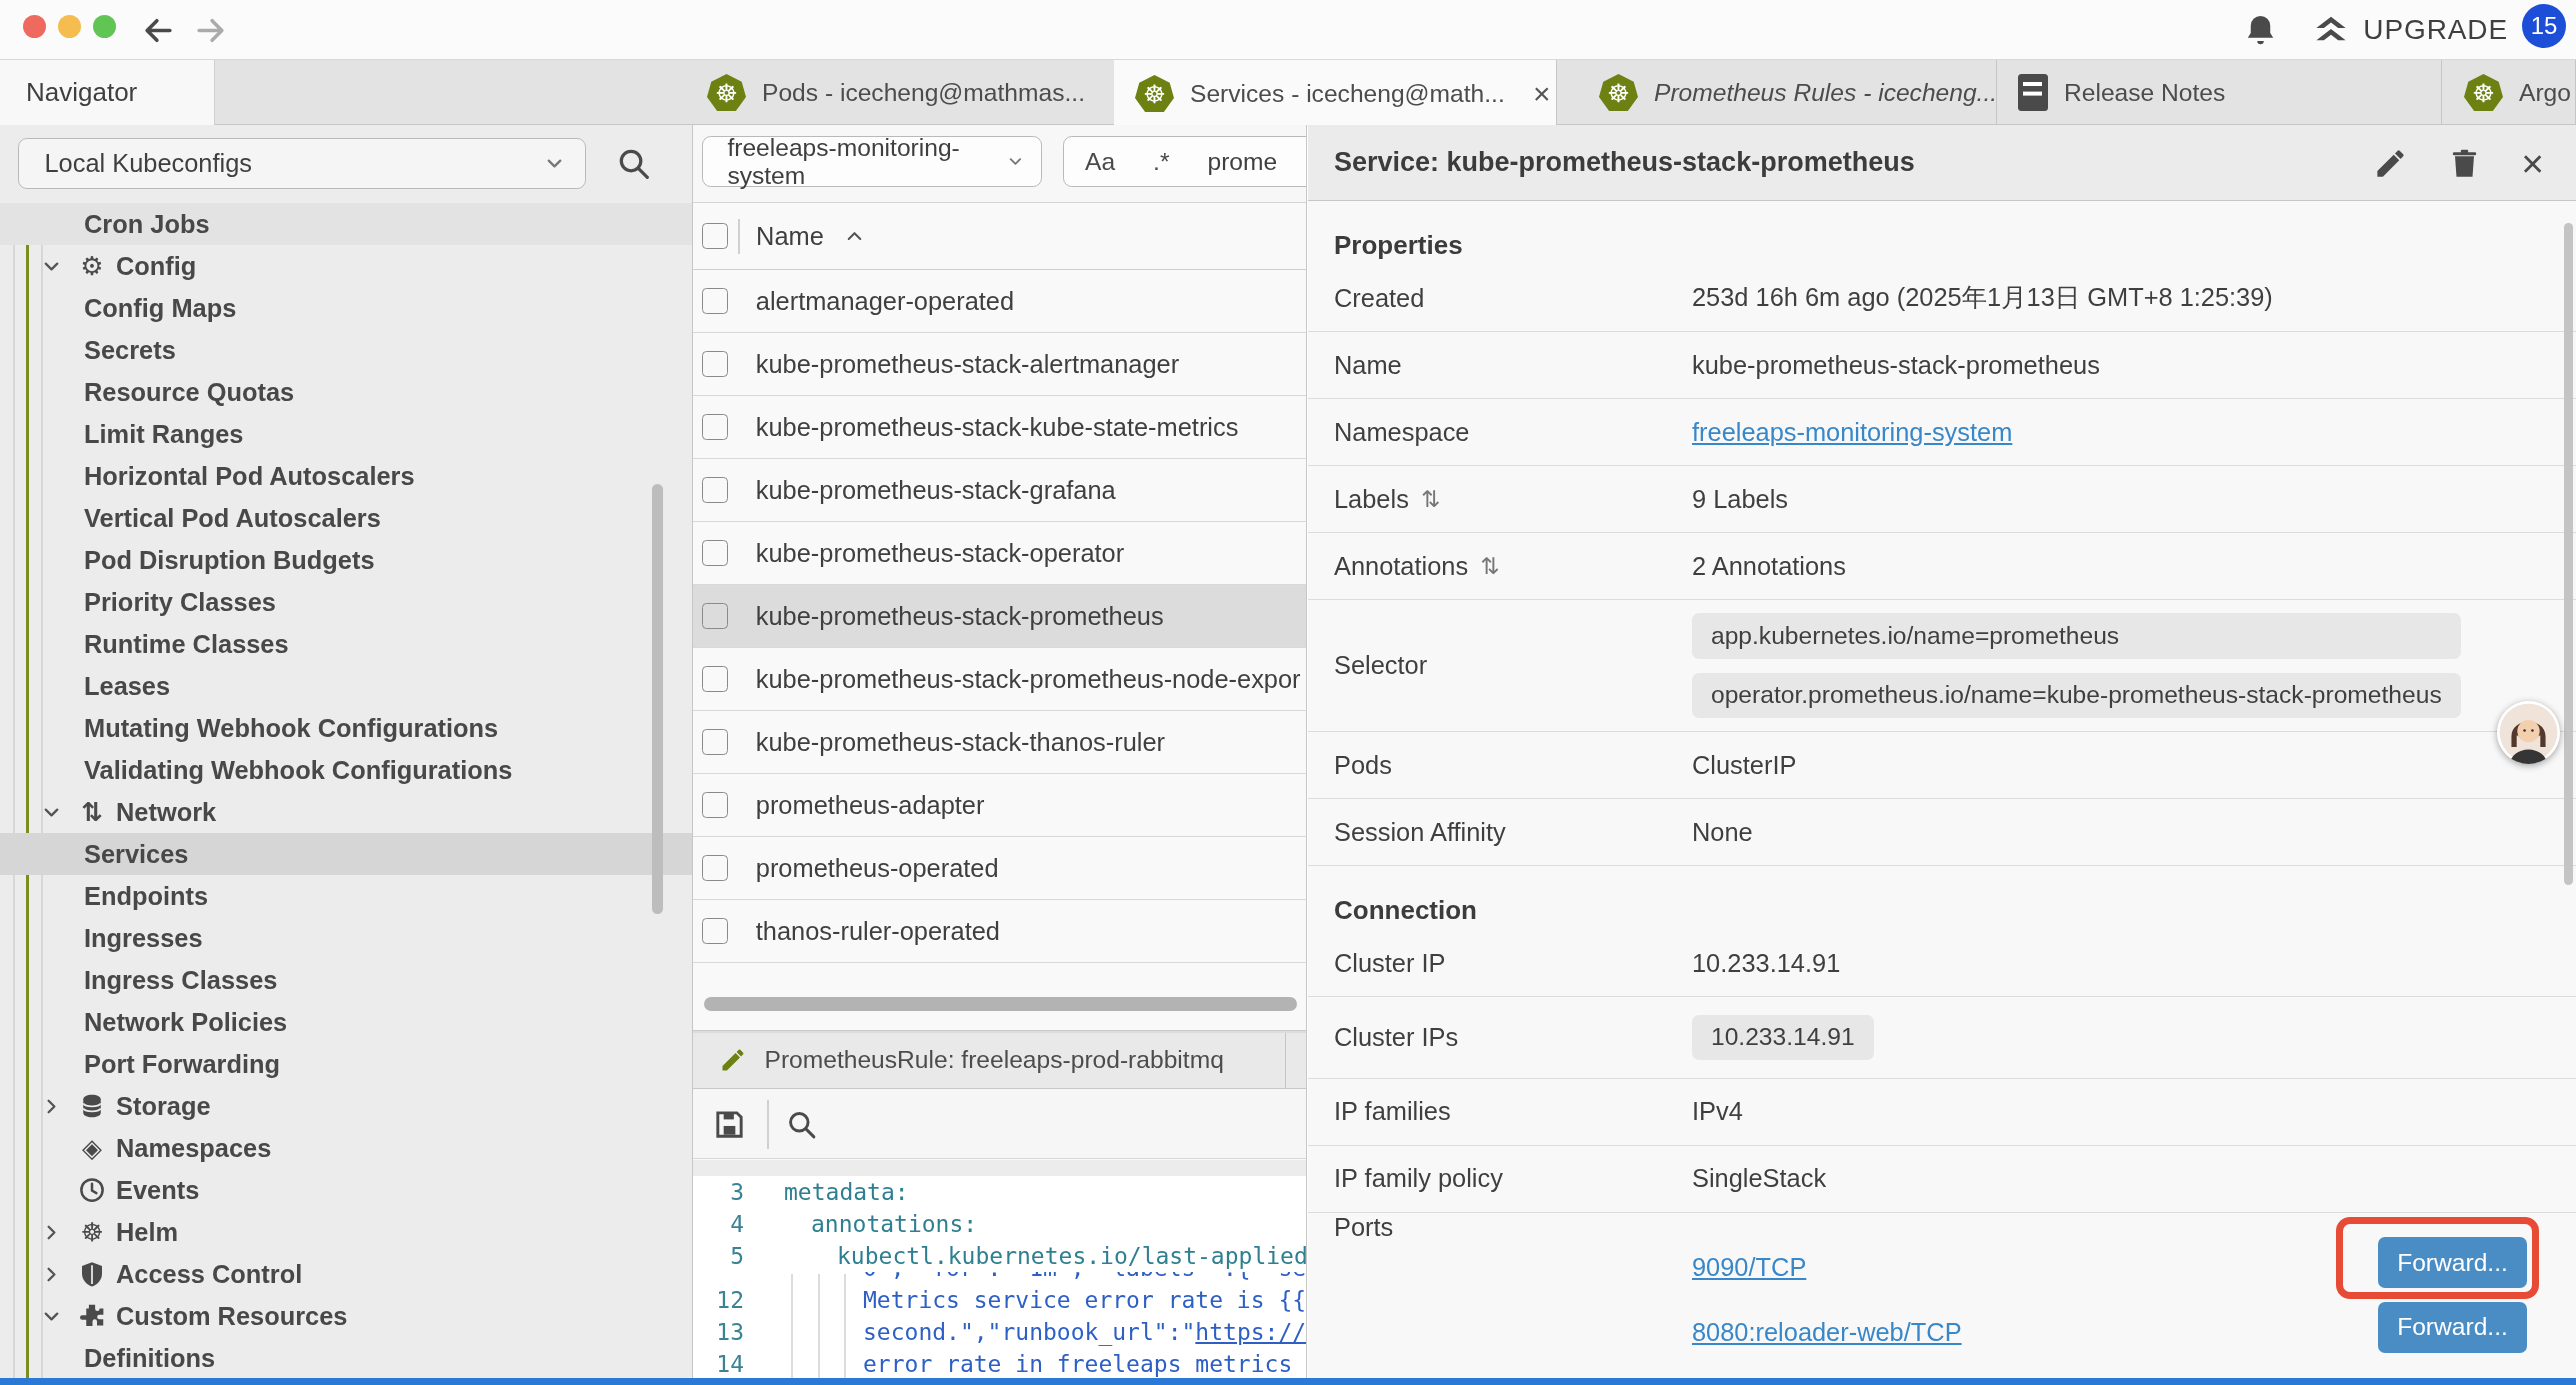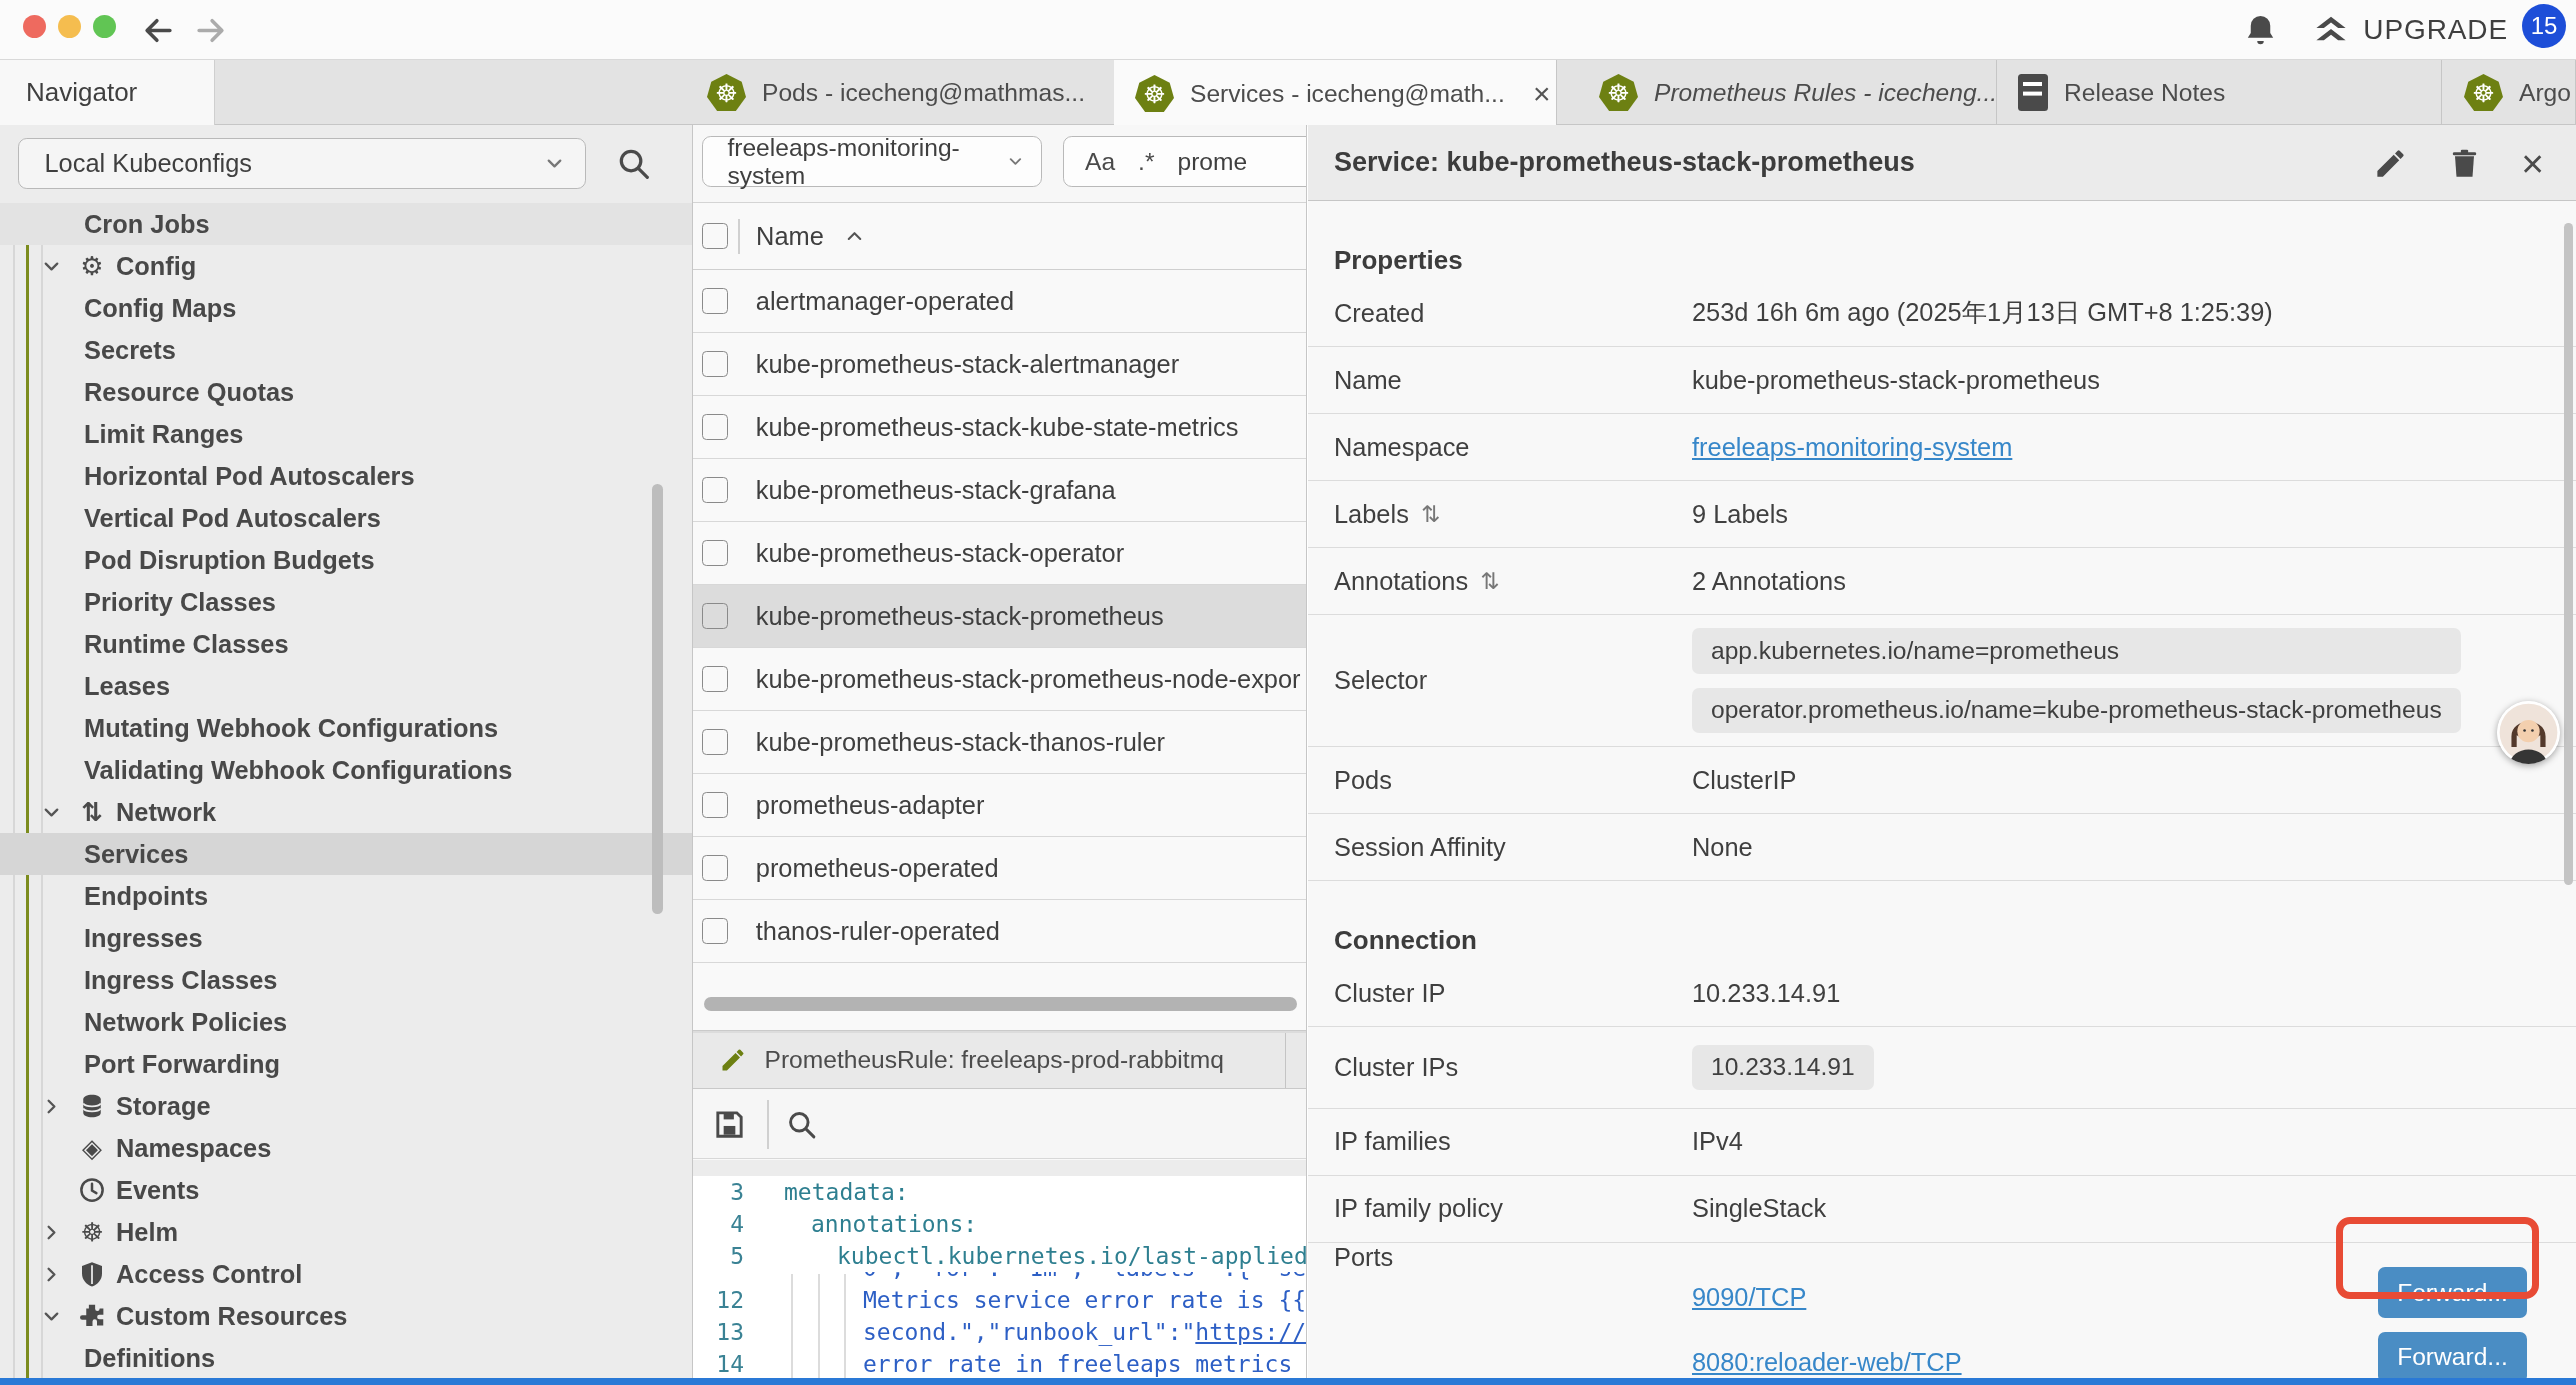--- a/index.html
+++ b/index.html
@@ -48,21 +48,21 @@
   .titem .ticon { position:absolute; left:77px; width:30px; height:30px; color:#4a4a4a; display:flex; align-items:center; justify-content:center; font-size:26px; }
   .titem.parent .tlabel { padding-left:116px; }
   .titem.child .tlabel { padding-left:84px; }
   #sidebar-scrollthumb { position:absolute; left:652px; top:359px; width:10.5px; height:430px; background:#bdbdbd; border-radius:5.3px; }
 
   
   #center { position:absolute; left:693px; top:125px; width:614px; height:1253px; background:#f9f9f9; border-right:1.8px solid #c6c6c6; overflow:hidden; }
   #center-toolbar { position:absolute; left:0; top:0; width:614px; height:78px; background:#f7f7f7; border-bottom:1.8px solid #d4d4d4; }
   #ns-select { position:absolute; left:8.8px; top:11.4px; width:340px; height:51px; background:#fdfdfd; border:1.8px solid #b9b9b9; border-radius:8.8px; display:flex; align-items:center; justify-content:space-between; padding:0 16px 0 24.6px; font-size:24.6px; }
   #ns-select .chev { width:21px; height:21px; color:#777; }
-  #search-box { position:absolute; left:370px; top:11.4px; width:263px; height:51px; background:#fdfdfd; border:1.8px solid #b9b9b9; border-radius:8.8px; display:flex; align-items:center; gap:23px; padding:0 21px; font-size:24.6px; }
+  #search-box { position:absolute; left:370px; top:11.4px; width:263px; height:51px; background:#fdfdfd; border:1.8px solid #b9b9b9; border-radius:8.8px; display:flex; align-items:center; gap:38px; padding:0 21px; font-size:24.6px; }
   #search-box .tok { color:#4a4a4a; }
   #table-header { position:absolute; left:0; top:78px; width:614px; height:67px; border-bottom:1.8px solid #cfcfcf; display:flex; align-items:center; }
   .cbx { width:26px; height:26px; border:1.8px solid #8a8a8a; border-radius:4.4px; margin-left:8.8px; flex:0 0 26px; }
   #table-header .coldiv { width:1.8px; height:35px; background:#d0d0d0; margin-left:10.5px; }
   #table-header .hlabel { margin-left:16px; font-size:25.4px; color:#3f3f3f; }
   #table-header .sort { width:23px; height:23px; margin-left:19px; color:#555; }
   #rows { position:absolute; left:0; top:145px; width:614px; }
   .trow { height:63px; display:flex; align-items:center; border-bottom:1.8px solid #d8d8d8; font-size:25.4px; white-space:nowrap; overflow:hidden; }
   .trow .rlabel { margin-left:28px; }
   .trow.selected { background:#dcdcdc; }
@@ -91,21 +91,21 @@
   .ind-guide { position:absolute; width:1.8px; background:#dcdcdc; top:98px; bottom:0; }
 
   
   #panel { position:absolute; left:1308px; top:125px; width:1268px; height:1253px; background:#f8f8f8; }
   #panel-header { position:absolute; left:0; top:0; width:1268px; height:76px; background:#ebebeb; border-bottom:1.8px solid #c6c6c6; display:flex; align-items:center; }
   #panel-title { margin-left:26px; font-size:27px; font-weight:bold; color:#3c3c3c; }
   #panel-actions { position:absolute; right:32px; top:0; height:76px; display:flex; align-items:center; gap:39px; }
   #panel-actions .pico { width:35px; height:35px; color:#4a4a4a; }
   #panel-actions .xico { font-size:39px; color:#4a4a4a; line-height:1; font-weight:300; }
   #panel-body { position:absolute; left:0; top:76px; width:1268px; }
-  .sec-heading { height:40px; margin-top:39px; display:flex; align-items:center; padding-left:26px; font-size:26px; font-weight:bold; color:#3c3c3c; }
+  .sec-heading { height:40px; margin-top:24px; display:flex; align-items:center; padding-left:26px; font-size:26px; font-weight:bold; color:#3c3c3c; }
   .prow { position:relative; min-height:67px; border-bottom:1.8px solid #dcdcdc; display:flex; align-items:center; }
   .prow.noborder { border-bottom:none; }
   .prow .plabel { width:384px; flex:0 0 384px; padding-left:26px; font-size:25.4px; display:flex; align-items:center; gap:12.3px; }
   .prow .sorticon { font-size:23px; color:#777; }
   .prow .pvalue { font-size:25.4px; }
   .prow .pvalue.link, a.plink { color:#3787c9; text-decoration:underline; cursor:pointer; }
   .badge { display:inline-block; background:#e7e7e7; border-radius:7px; padding:8.8px 19px; font-size:24.6px; }
   .badges-col { display:flex; flex-direction:column; gap:14px; padding:17.5px 0; }
   .prow.selector { height:132px; }
   .prow.ports { height:168px; align-items:flex-start; }

